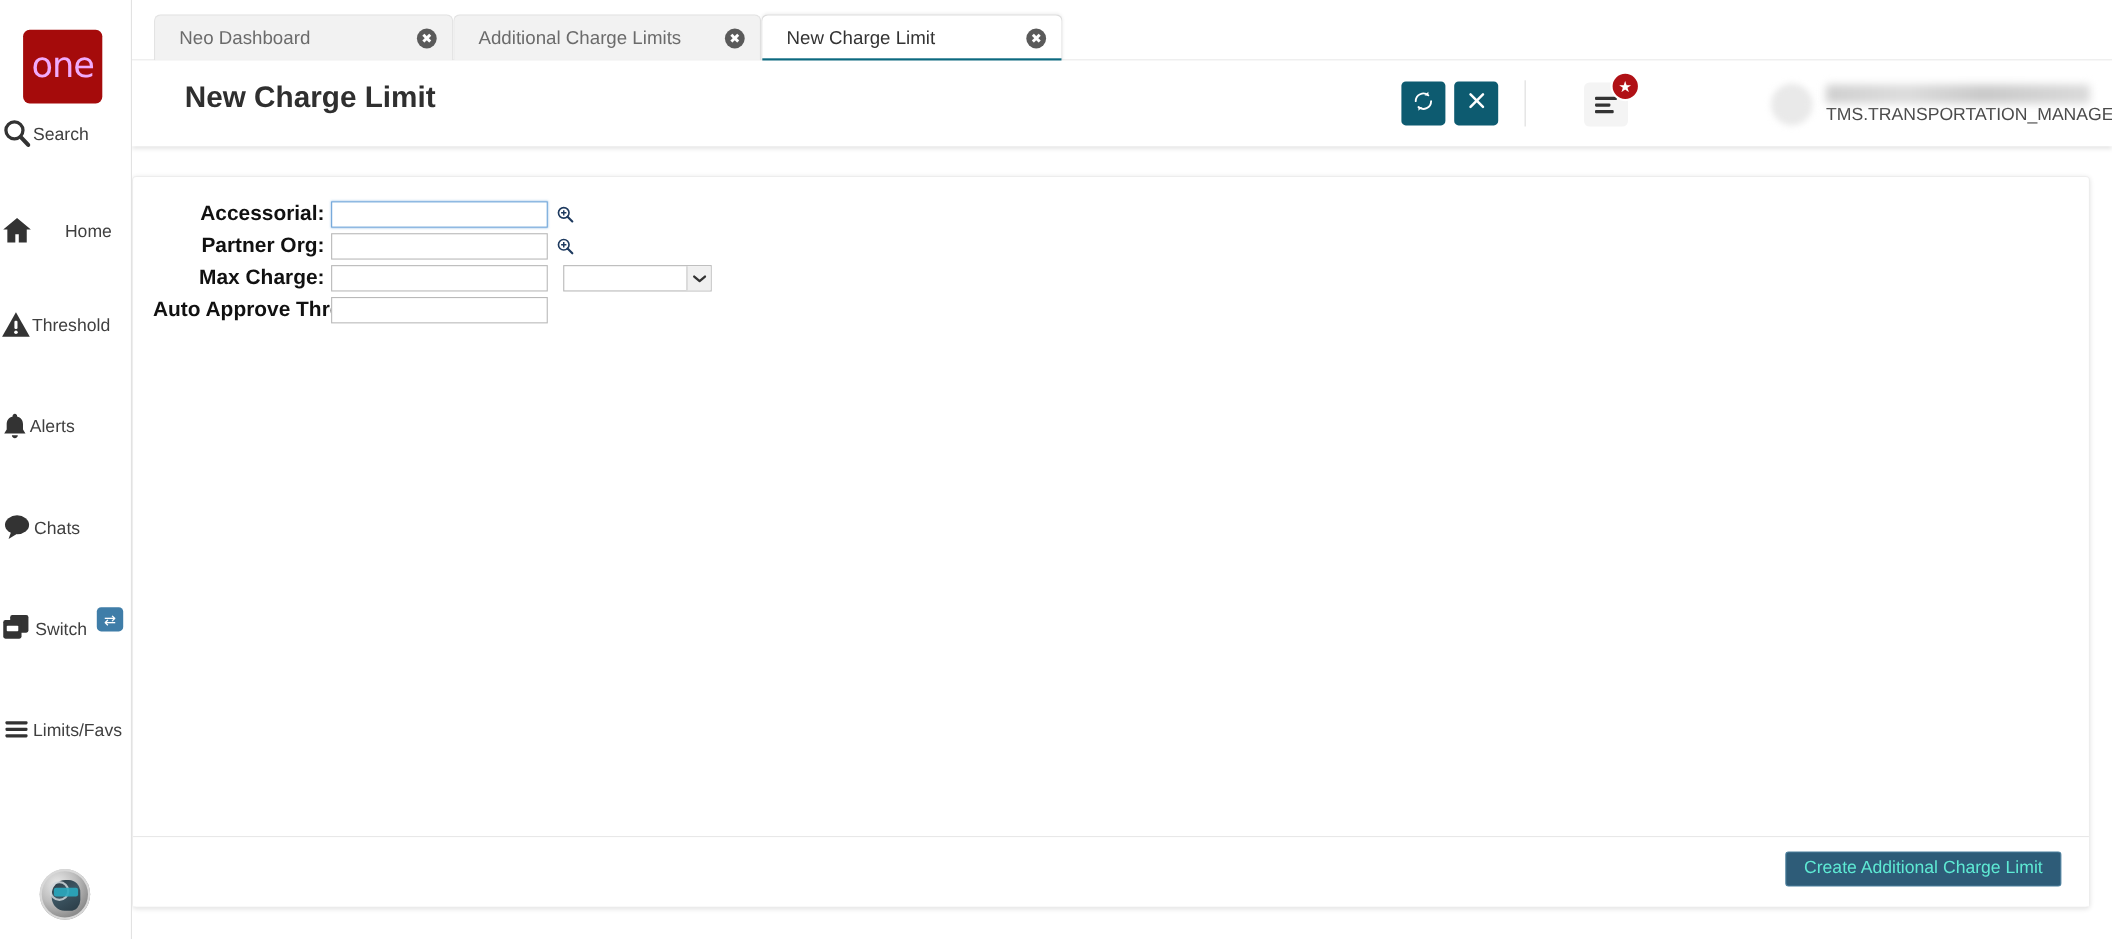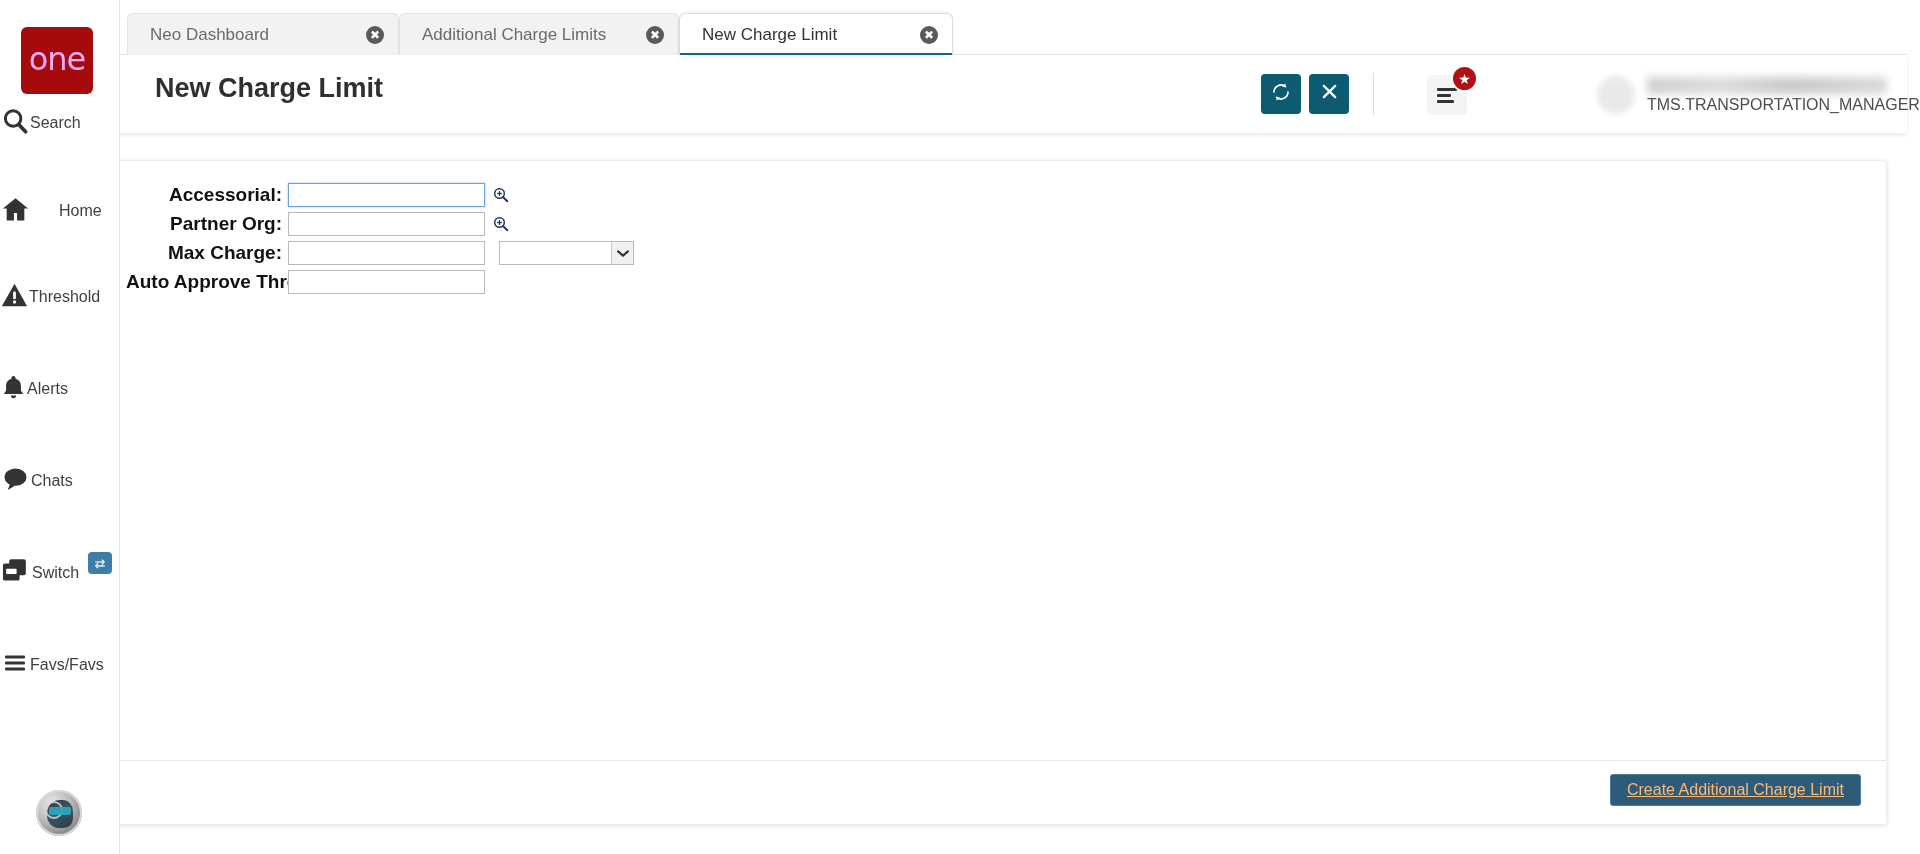--- a/index.html
+++ b/index.html
@@ -105,21 +105,21 @@
     left: 9px; top: 11px;
     width: 18px; height: 18px;
     border: 2px solid #cfd6da;
     border-radius: 50%;
     opacity: .85;
   }
 
   
   #main {
     position: absolute;
-    left: 107px; top: 0;
+    left: 120px; top: 0;
     width: 1800px; height: 664px;
     background: #ffffff;
     border-radius: 18px;
   }
 
   
   #tabstrip {
     position: absolute;
     left: 0; top: 0;
     width: 1800px; height: 55px;
@@ -351,25 +351,24 @@
     background: #ffffff;
   }
   #create-btn {
     position: absolute;
     right: 25px; top: 13px;
     height: 32px;
     padding: 0 16px;
     background: #2e5c78;
     border: 1px solid #4a7e9c;
     border-radius: 3px;
-    color: #fdba74;
+    color: #5eead4;
     font-size: 16px;
     cursor: pointer;
     font-family: "Liberation Sans", sans-serif;
-    text-decoration: underline;
   }
 </style>
 </head>
 <body>
 
 <div id="app">
 
   <div id="sidebar">
 
     <div class="logo-box">
@@ -439,21 +438,21 @@
     </div>
 
     <div class="nav-item" style="top:646px;">
       <div class="nav-icon">
         <svg width="30" height="24" viewBox="0 0 24 24" fill="#333">
           <rect x="2" y="4.6" width="20" height="3.0" rx="1"></rect>
           <rect x="2" y="10.5" width="20" height="3.0" rx="1"></rect>
           <rect x="2" y="16.4" width="20" height="3.0" rx="1"></rect>
         </svg>
       </div>
-      <div class="nav-label">Favs/Favs</div>
+      <div class="nav-label">Limits/Favs</div>
     </div>
 
     <div class="avatar-circle">
       <div class="avatar-head"></div>
       <div class="avatar-ring"></div>
       <div class="avatar-visor"></div>
     </div>
   </div>
 
   <div id="main">

